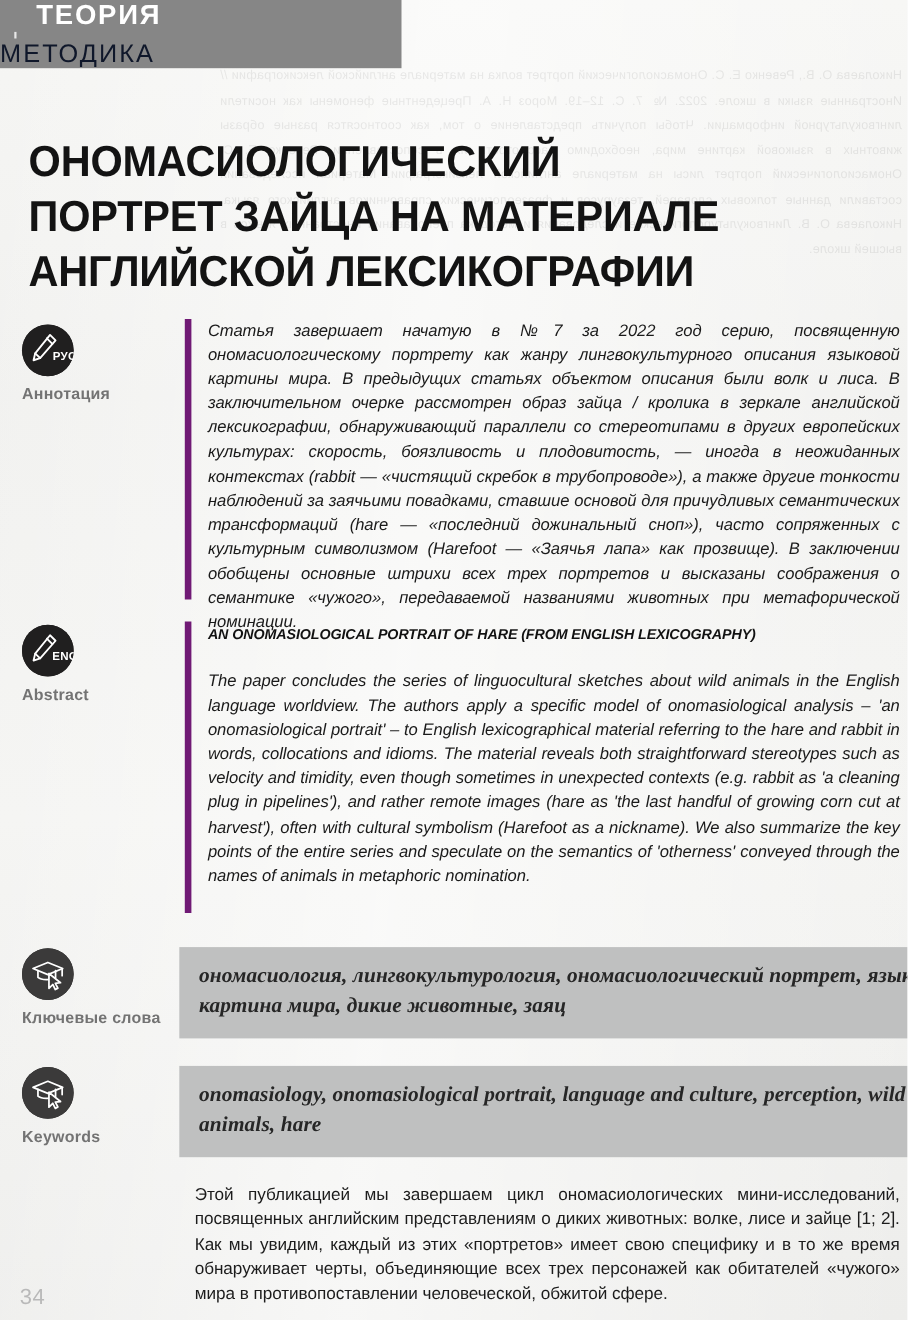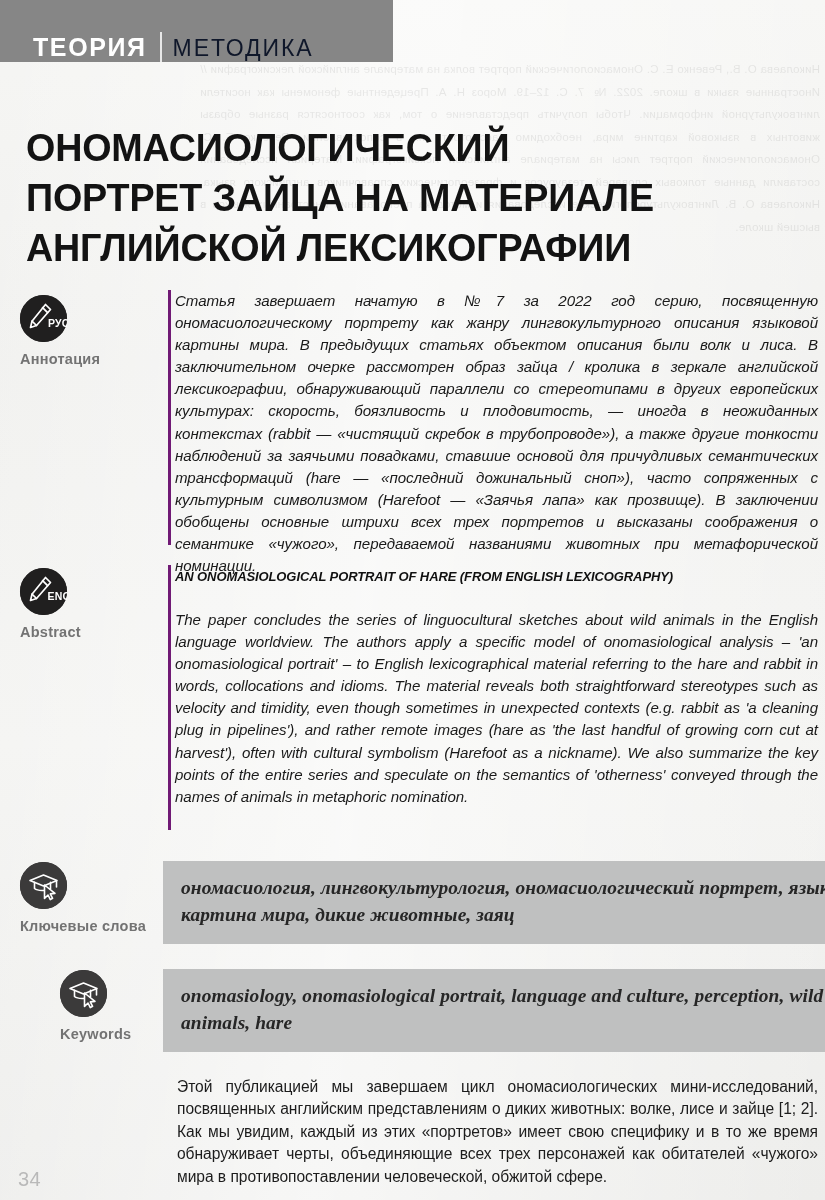--- a/index.html
+++ b/index.html
@@ -40,25 +40,26 @@
     pointer-events: none;
     overflow: hidden;
     text-align: justify;
   }
 
   
   #banner {
     position: absolute;
     left: 0;
     top: 0;
-    width: 393px;
+    width: 365px;
     height: 62px;
     background: #868686;
     display: flex;
-    align-items: flex-end;
+    align-items: flex-start;
+    flex-direction: column;
   }
   #banner .rubric {
     margin-left: 33px;
     color: #ffffff;
     font-size: 25px;
     font-weight: 700;
     letter-spacing: 1.6px;
   }
   #banner .divider {
     margin: 0 11px 0 13px;
@@ -110,22 +111,22 @@
     font-weight: 700;
     line-height: 18.5px;
     letter-spacing: 0.25px;
   }
 
   
   .abstract-block {
     position: absolute;
     left: 168px;
     width: 650px;
-    border-left: 3px solid #701a75;
-    padding-left: 4px;
+    border-left: 6px solid #701a75;
+    padding-left: 15px;
     box-sizing: border-box;
   }
   .abstract-text {
     color: #1a1a1a;
     font-size: 15.1px;
     line-height: 22.1px;
     text-align: justify;
     font-style: italic;
     letter-spacing: -0.05px;
   }
@@ -252,21 +253,21 @@
         </g>
       </svg>
     </span>
     <div class="gutter-label">Ключевые слова</div>
   </div>
 
   <div class="keywords-box" style="top:861px;">
     <div class="keywords-text">ономасиология, лингвокультурология, ономасиологический портрет, языковая картина мира, дикие животные, заяц</div>
   </div>
 
-  <div class="gutter-block" style="top:970px;margin-left:40px;">
+  <div class="gutter-block" style="top:970px;">
     <span class="gutter-icon">
       <svg width="47" height="47" viewBox="0 0 47 47">
         <circle cx="23.5" cy="23.5" r="23.5" fill="#3b3a3a"></circle>
         <g fill="none" stroke="#ffffff" stroke-width="1.6" stroke-linejoin="round" stroke-linecap="round">
           <path d="M10 18.5 L23.5 13 L37 18.5 L23.5 24 Z"></path>
           <path d="M14.5 20.4 L14.5 26.5 C17.5 29 26.5 29.4 30.5 26.8 L30.5 20.4"></path>
           <path d="M36.5 19 L36.5 25"></path>
         </g>
         <g>
           <path d="M24.5 23 L24.5 36.5 L28 33 L30.3 37.6 L32.6 36.3 L30.3 31.9 L35 31.4 Z" fill="#3b3a3a" stroke="#ffffff" stroke-width="1.6" stroke-linejoin="round"></path>

